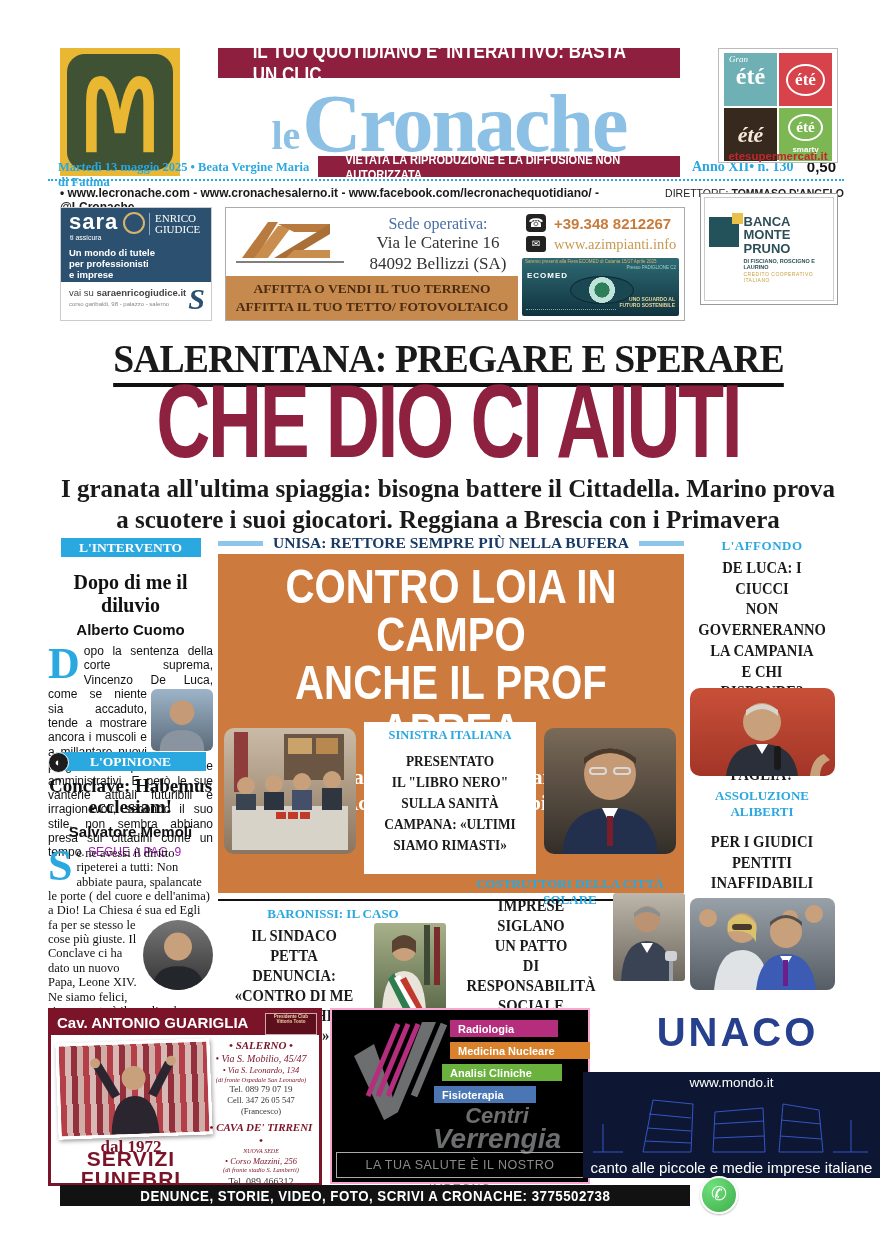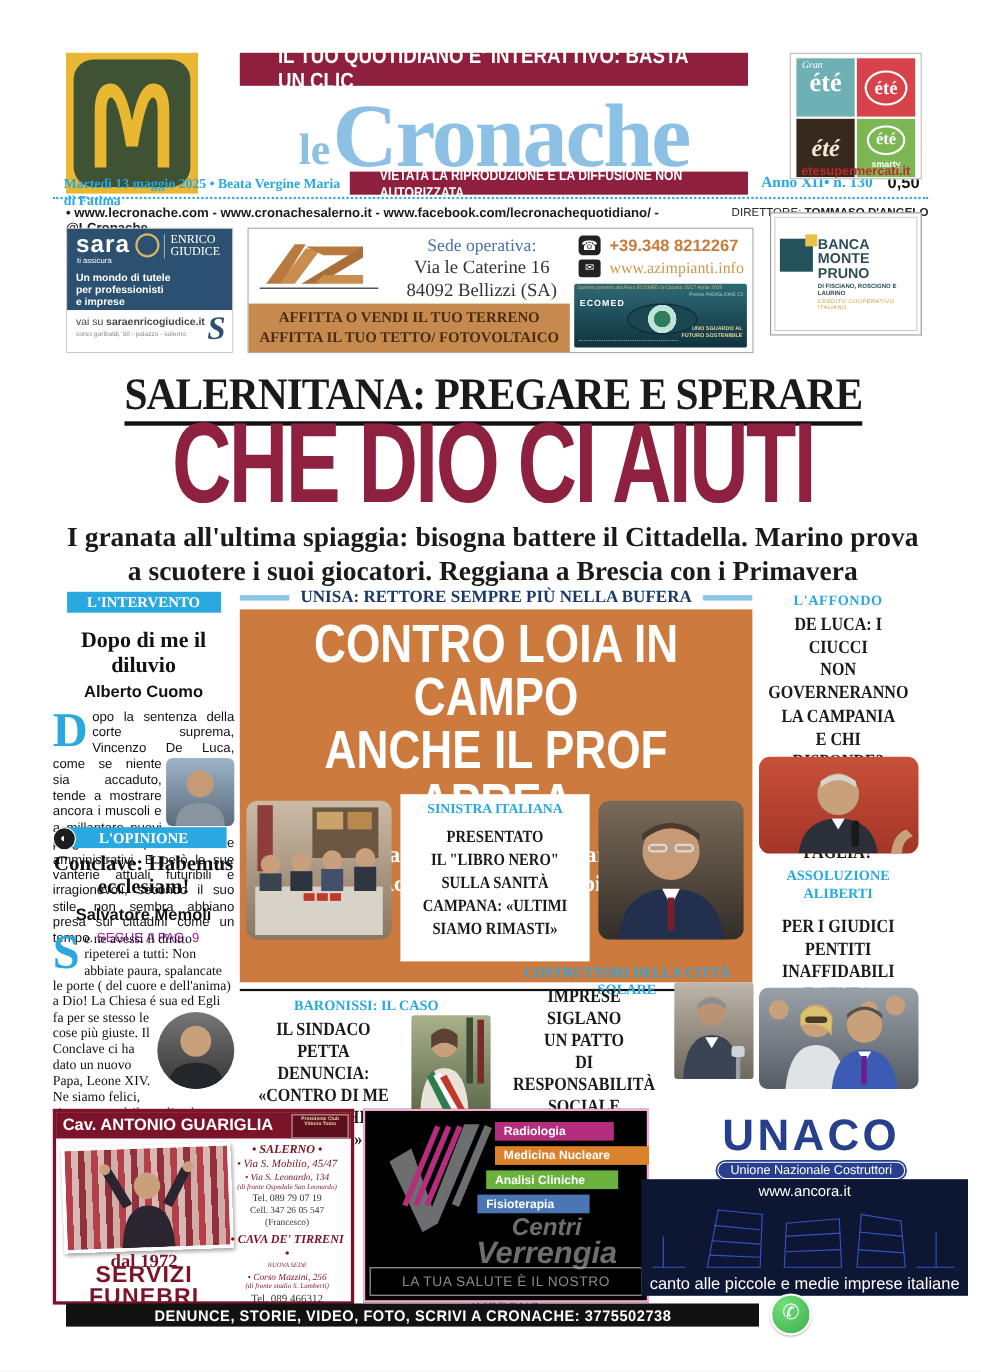--- a/index.html
+++ b/index.html
@@ -416,26 +416,23 @@
       <div style="font-size:28px;">Verrengia</div>
     </div>
     <div class="ctr" style="position:absolute;left:4px;right:4px;bottom:4px;height:24px;border:1px solid #aaa;color:#8a8a8a;font-size:12.5px;line-height:24px;letter-spacing:.5px;">
       <span>LA TUA SALUTE È IL NOSTRO IMPEGNO</span>
     </div>
   </div>
 
   <div class="abs" style="left:583px;top:1008px;width:297px;height:172px;">
     <div class="ctr" style="position:absolute;left:12px;top:4px;right:0;">
       <div class="b" style="font-size:40px;line-height:1;color:#27408e;letter-spacing:3px;">UNACO</div>
-      <div style="margin-top:2px;">
-        <span style="display:inline-block;background:#27408e;color:#fff;font-size:11.5px;padding:2px 12px;border-radius:10px;box-shadow:0 0 0 1.5px #27408e, inset 0 0 0 1px #fff;">Unione Nazionale Costruttori</span>
-      </div>
     </div>
     <div class="abs" style="left:0;top:64px;width:297px;height:106px;background:#0d1733;">
-      <div class="ctr" style="color:#fff;font-size:13.5px;padding-top:3px;">www.ancora.it</div>
+      <div class="ctr" style="color:#fff;font-size:13.5px;padding-top:3px;">www.mondo.it</div>
       <svg viewBox="0 0 297 60" style="position:absolute;left:0;top:22px;width:297px;height:60px;">
         <g stroke="#3b5bd6" stroke-width="1" fill="none" opacity=".9">
           <polygon points="60,58 70,6 110,10 108,58"></polygon>
           <line x1="66" y1="20" x2="108" y2="24"></line>
             <line x1="64" y1="34" x2="108" y2="37"></line>
             <line x1="62" y1="47" x2="108" y2="49"></line>
           <polygon points="130,58 132,18 180,14 182,58"></polygon>
           <line x1="131" y1="30" x2="181" y2="27"></line>
             <line x1="131" y1="44" x2="181" y2="42"></line>
           <polygon points="196,58 200,10 236,16 240,58"></polygon>

